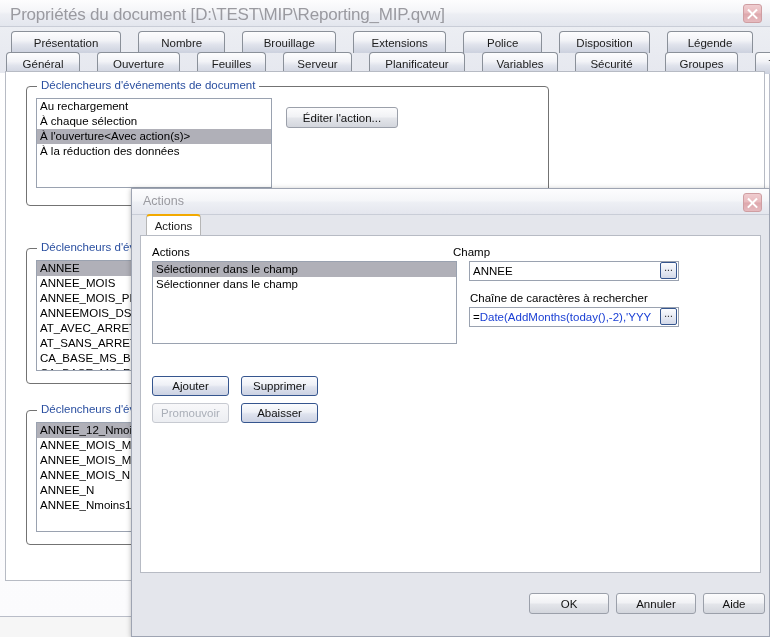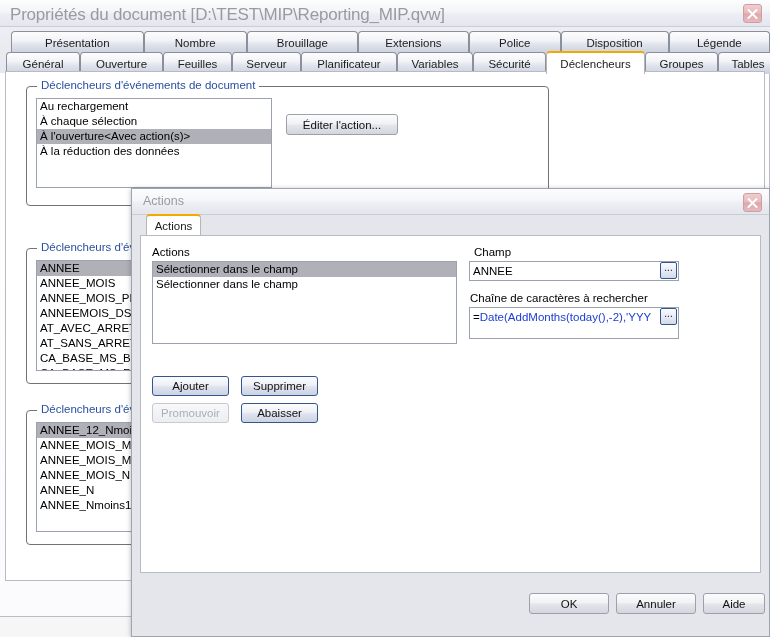--- a/index.html
+++ b/index.html
@@ -53,21 +53,21 @@
   
   #tabstrip {
     position: absolute; left: 0; top: 27px; width: 770px; height: 46px;
     background: linear-gradient(to bottom, #eceef3, #e6e8ef);
   }
   .tabrow { position: absolute; left: 0; width: 770px; height: 22px; display: flex; }
   #tabrow-top { top: 4px; padding-left: 11px; }
   #tabrow-bottom { top: 25px; padding-left: 6px; }
   .tab {
     height: 22px;
-    margin-right: 0;
+    margin-right: 17px;
     border: 1px solid #8a9099;
     border-bottom: none;
     border-radius: 4px 4px 0 0;
     background: linear-gradient(to bottom, #fdfdfe 0%, #f2f3f7 40%, #e0e3ec 60%, #ccd1de 100%);
     display: flex; align-items: center; justify-content: center;
     font-size: 11.5px; color: #1c1c1c;
     padding: 0 16px;
     white-space: nowrap;
     cursor: pointer;
   }
@@ -227,38 +227,37 @@
         <div class="tab" style="width: 103px;">Légende</div>
       </div>
     <div class="tabrow" id="tabrow-bottom">
         <div class="tab" style="width: 74px;">Général</div>
         <div class="tab" style="width: 83px;">Ouverture</div>
         <div class="tab" style="width: 69px;">Feuilles</div>
         <div class="tab" style="width: 69px;">Serveur</div>
         <div class="tab" style="width: 96px;">Planificateur</div>
         <div class="tab" style="width: 76px;">Variables</div>
         <div class="tab" style="width: 73px;">Sécurité</div>
-        <div class="tab active" style="width: 99px;">Déclencheurs</div>
         <div class="tab" style="width: 73px;">Groupes</div>
         <div class="tab" style="width: 60px;">Tables</div>
         <div class="tab" style="width: 49px;">Trier</div>
       </div>
   </div>
 
   <div id="tabpage">
 
     <div class="groupbox" style="left:20px; top:14px; width:523px; height:120px;">
       <div class="gb-title">Déclencheurs d'événements de document</div>
       <div class="listbox" id="doc-trigger-list" style="left:9px; top:11px; width:236px; height:90px;">
           <div class="row">Au rechargement</div>
           <div class="row">À chaque sélection</div>
           <div class="row sel">À l'ouverture&lt;Avec action(s)&gt;</div>
           <div class="row">À la réduction des données</div>
         </div>
-      <div class="btn gray" id="edit-action-btn" style="position:absolute; left:259px; top:27px; width:112px; height:21px;">Éditer l'action...</div>
+      <div class="btn gray" id="edit-action-btn" style="position:absolute; left:259px; top:20px; width:112px; height:21px;">Éditer l'action...</div>
     </div>
 
     <div class="groupbox" style="left:20px; top:176px; width:523px; height:136px;">
       <div class="gb-title">Déclencheurs d'événe</div>
       <div class="listbox" id="field-trigger-list" style="left:9px; top:11px; width:136px; height:111px;">
           <div class="row sel">ANNEE</div>
           <div class="row">ANNEE_MOIS</div>
           <div class="row">ANNEE_MOIS_PRO</div>
           <div class="row">ANNEEMOIS_DSO</div>
           <div class="row">AT_AVEC_ARRET</div>
@@ -304,30 +303,30 @@
     <div class="listbox" id="actions-list" style="left:11px; top:25px; width:305px; height:83px;">
         <div class="row sel">Sélectionner dans le champ</div>
         <div class="row">Sélectionner dans le champ</div>
       </div>
 
     <div class="btn" id="btn-add" style="position:absolute; left:11px; top:140px; width:77px; height:20px;">Ajouter</div>
     <div class="btn" id="btn-del" style="position:absolute; left:100px; top:140px; width:77px; height:20px;">Supprimer</div>
     <div class="btn disabled" id="btn-promote" style="position:absolute; left:11px; top:167px; width:77px; height:20px;">Promouvoir</div>
     <div class="btn" id="btn-demote" style="position:absolute; left:100px; top:167px; width:77px; height:20px;">Abaisser</div>
 
-    <div class="fieldlabel" style="left:333px; top:10px;text-align:right;">Champ</div>
+    <div class="fieldlabel" style="left:312px; top:10px;text-align:right;">Champ</div>
 
     <div class="textinput" style="left:328px; top:25px; width:210px; height:20px;">
       <span>ANNEE</span>
     </div>
     <div class="ellipsisbtn" style="left:519px; top:26px;">...</div>
 
     <div class="fieldlabel" style="left:329px; top:56px;">Chaîne de caractères à rechercher</div>
 
-    <div class="textinput" style="left:328px; top:71px; width:210px; height:32px;">
+    <div class="textinput" style="left:328px; top:71px; width:210px; height:20px;">
       <span class="formula">
         <span class="plain">=</span><span>Date(AddMonths(today(),-2),'YYY</span>
       </span>
     </div>
     <div class="ellipsisbtn" style="left:519px; top:72px;">...</div>
 
   </div>
 
   <div id="actions-bottombar">
     <div class="btn gray" style="position:absolute; left:396px; top:18px; width:80px; height:21px;">OK</div>

